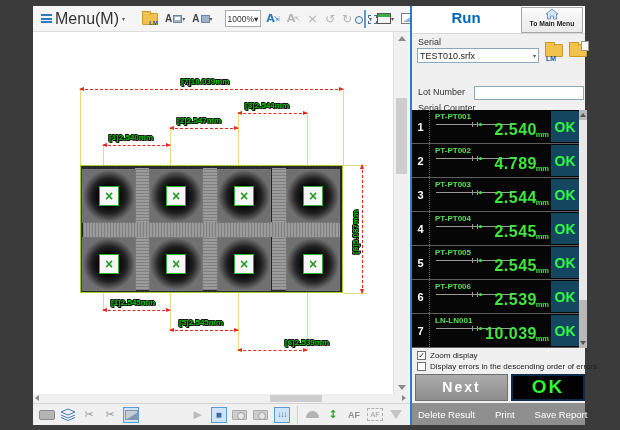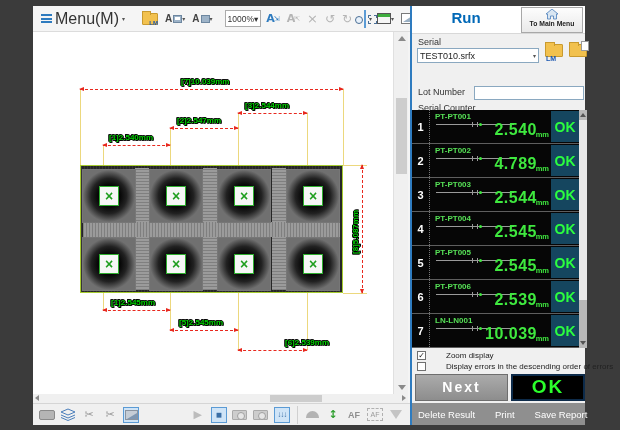--- a/index.html
+++ b/index.html
@@ -118,21 +118,21 @@
   .runit { position:absolute; right:38px; top:20px; font-size:7.5px; font-weight:bold; color:#3fe83f; }
   .rok { position:absolute; right:8px; top:1px; width:28px; height:31px; background:#15465f; color:#2bff3f; font-size:14px; font-weight:bold; display:flex; align-items:center; justify-content:center; }
   .list-scroll { position:absolute; right:0; top:0; width:8px; height:238px; background:#b8b8b8; }
   .list-scroll .thumb { position:absolute; left:0; top:10px; width:8px; height:180px; background:#e8e8e8; }
   .ls-arr { position:absolute; left:1px; width:0; height:0; border-left:3px solid transparent; border-right:3px solid transparent; }
   .ls-arr.up { top:3px; border-bottom:4px solid #555; }
   .ls-arr.dn { bottom:3px; border-top:4px solid #555; }
 
   
   .opts { position:absolute; left:0; top:342px; width:100%; height:25px; }
-  .opt { position:absolute; left:5px; display:flex; align-items:flex-end; gap:20px; }
+  .opt { position:absolute; left:5px; display:flex; align-items:flex-end; gap:4px; }
   .opt1 { top:3px; } .opt2 { top:14px; }
   .cb { width:9px; height:9px; background:#fff; border:1px solid #707070; font-size:8px; line-height:8px; color:#222; text-align:center; }
   .cb[data-checked="true"]::after { content:"✓"; font-family:"DejaVu Sans",sans-serif; }
   .opt-lbl { font-size:8px; color:#222; white-space:nowrap; }
   .next-btn { position:absolute; left:3px; top:368px; width:93px; height:27px; background:linear-gradient(#ababab,#8d8d8d); border:1px solid #6e6e6e; color:#fff; font-size:14px; letter-spacing:2px; font-weight:bold; text-align:center; line-height:25px; }
   .okdisp { position:absolute; left:99px; top:368px; width:74px; height:27px; background:#000; border:2px solid #0d2b4a; color:#2bff2b; font-size:19px; font-weight:bold; text-align:center; line-height:22px; letter-spacing:2px; }
   .p-botbar { position:absolute; left:0; top:397px; width:100%; height:22px; background:#8f8f8f; display:flex; align-items:center; }
   .pb-item { color:#fff; font-size:9.5px; padding:0 6px; white-space:nowrap; }
   .pb-sep { width:1px; height:12px; background:#c4c4c4; }
 </style>

